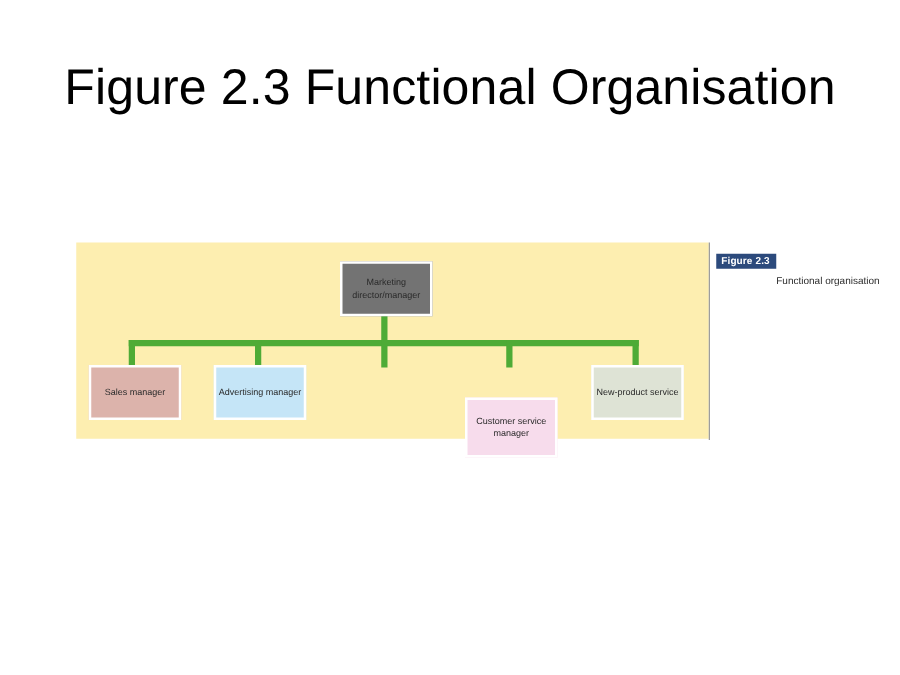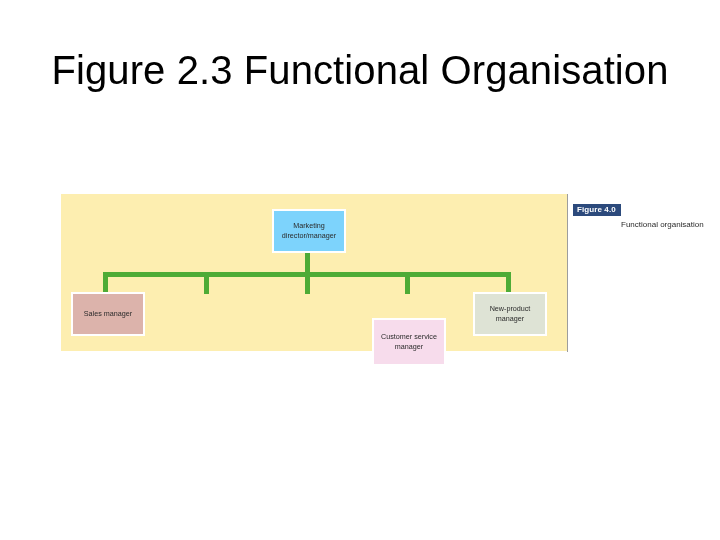--- a/index.html
+++ b/index.html
@@ -145,32 +145,33 @@
   <div class="chart-panel">
 
     <div class="conn stem-top"></div>
     <div class="conn bus"></div>
     <div class="conn drop d0"></div>
     <div class="conn drop d1"></div>
     <div class="conn drop d2"></div>
     <div class="conn drop d3"></div>
     <div class="conn drop d4"></div>
 
-    <div class="node node-top" style="background:#7dd3fc">Marketing director/manager</div>
+    <div class="node node-top" style="background:#737373">Marketing director/manager</div>
 
     <div class="node node-row n0" style="background:#dcb3ab">Sales manager</div>
 
+    <div class="node node-row n1" style="background:#c5e5f7">Advertising manager</div>
 
 
     <div class="node node-row n3" style="background:#f7dcec">Customer service manager</div>
 
-    <div class="node node-row n4" style="background:#dee3d5">New-product manager</div>
+    <div class="node node-row n4" style="background:#dee3d5">New-product service</div>
 
   </div>
 
   <div class="divider"></div>
 
   <div class="caption-area">
-    <div class="caption-badge">Figure 4.0</div>
+    <div class="caption-badge">Figure 2.3</div>
     <div class="caption-text">Functional organisation</div>
   </div>
 
 </div>
 
 </body></html>

